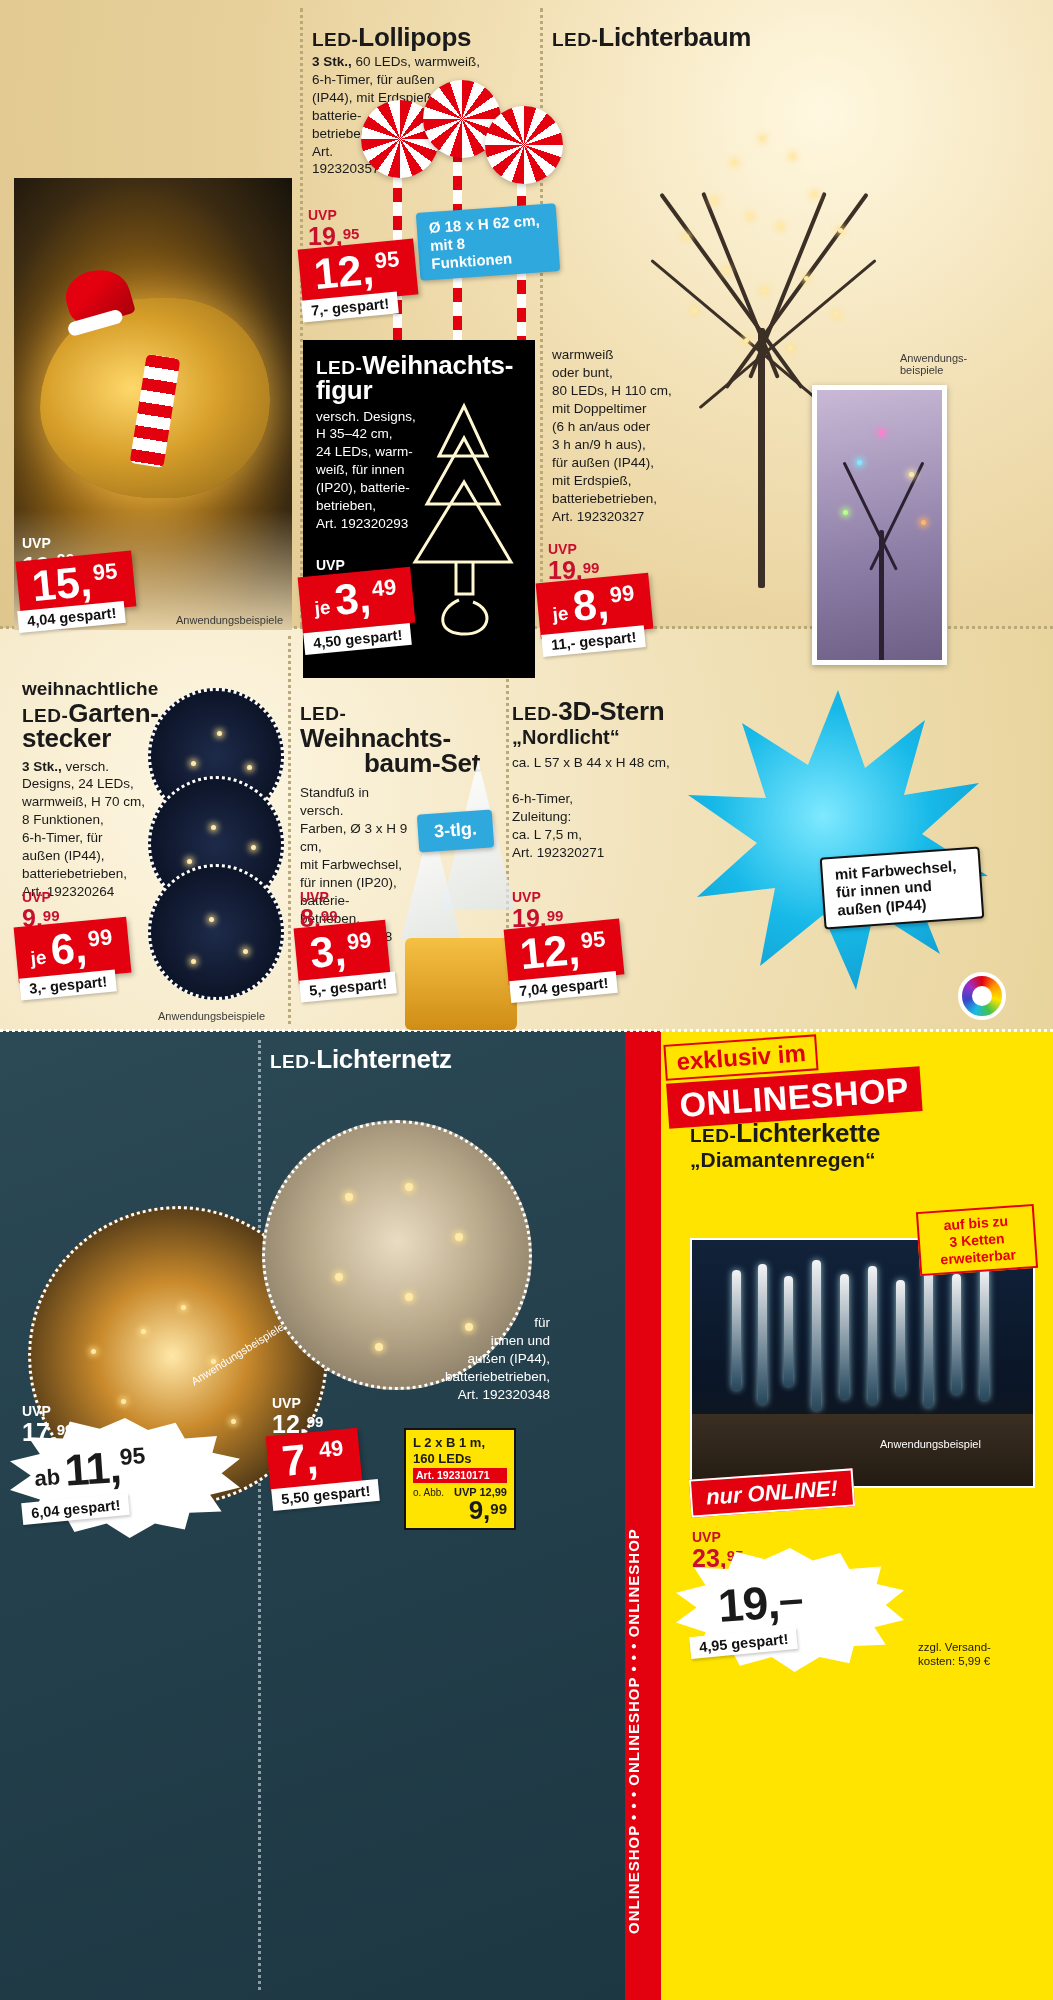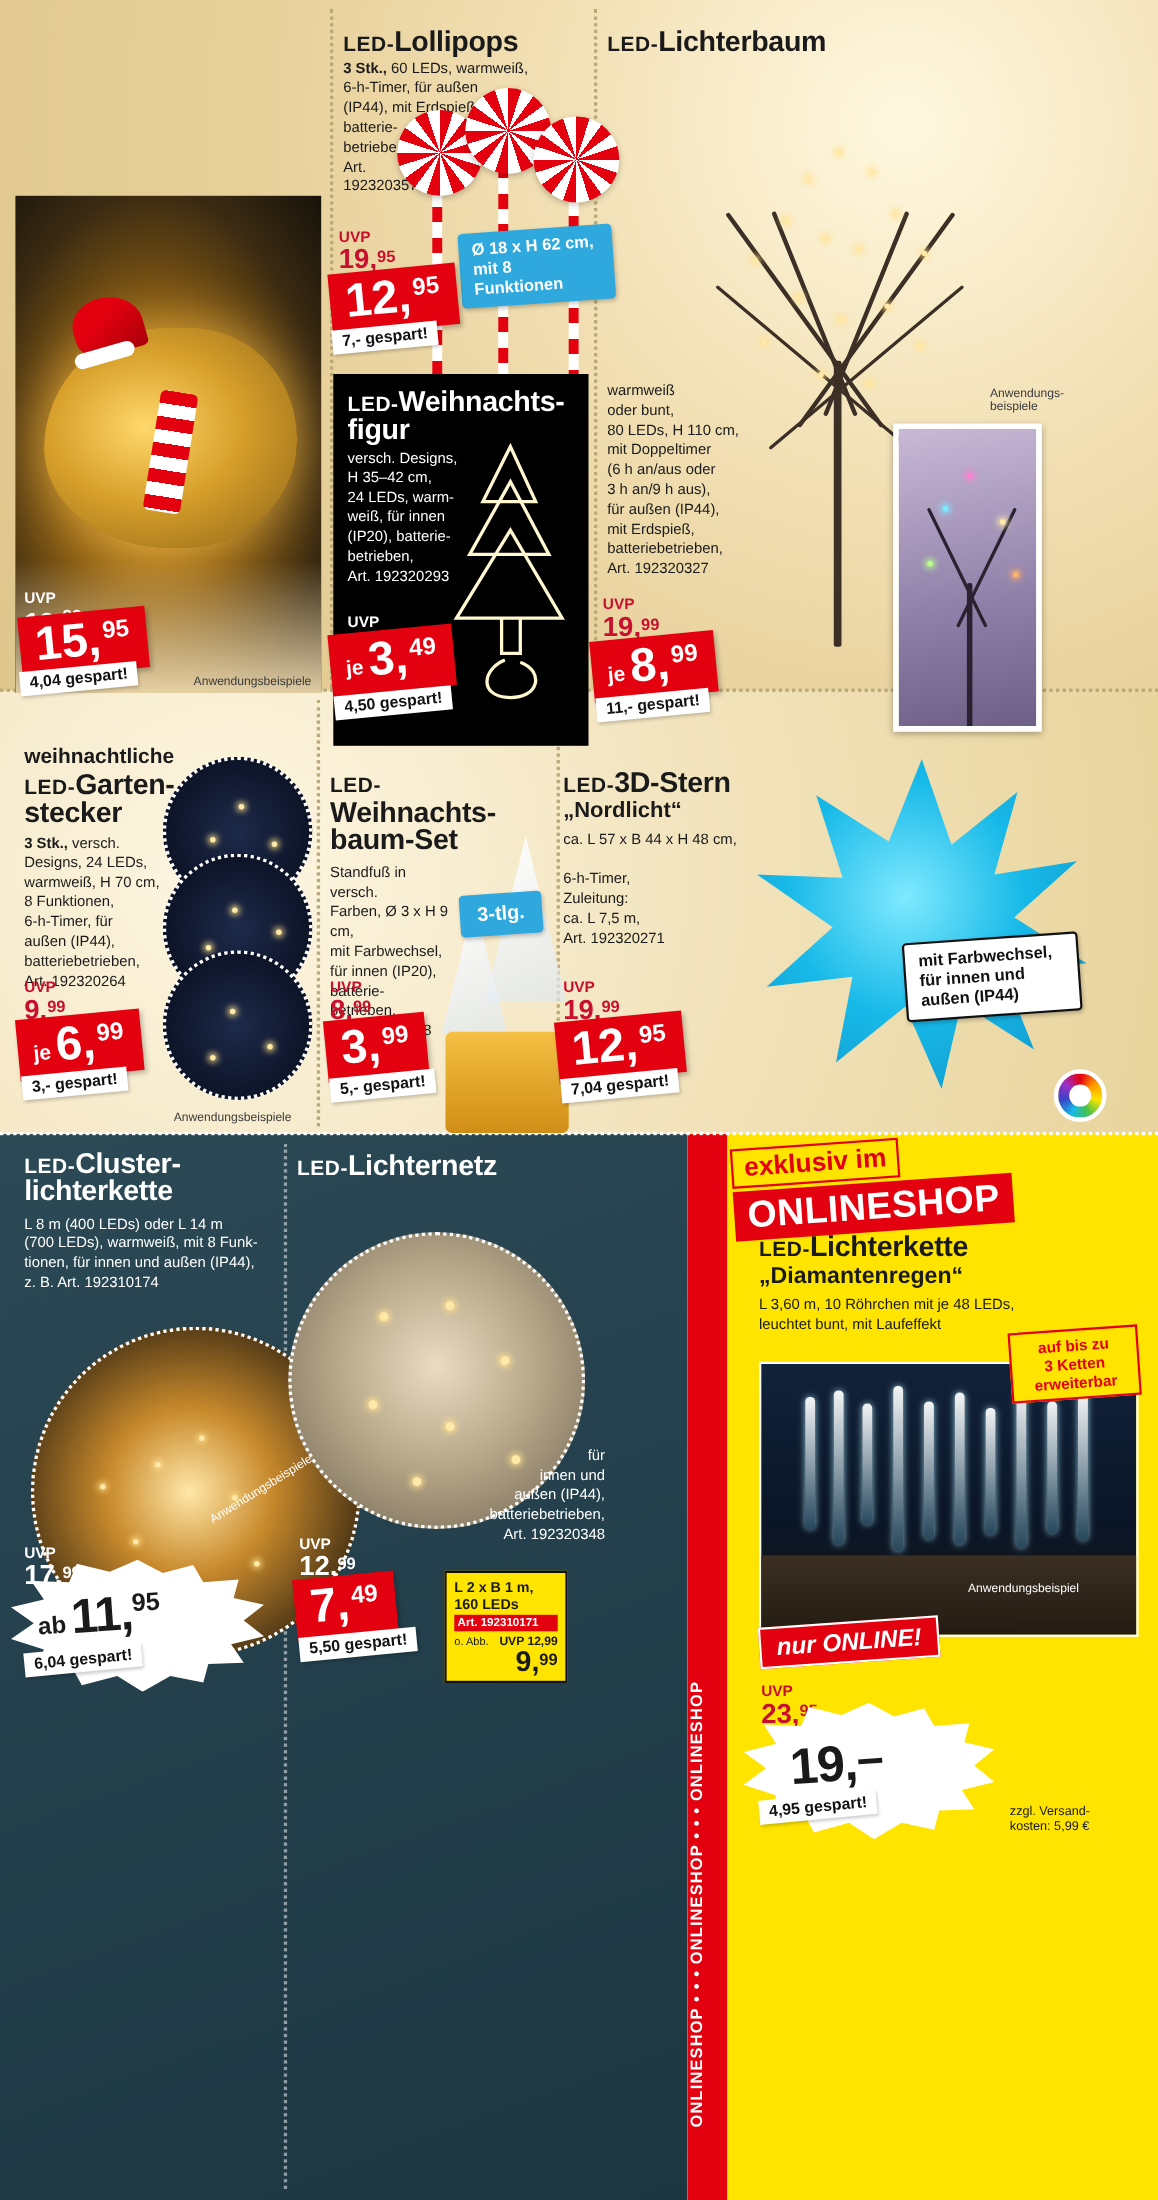--- a/index.html
+++ b/index.html
@@ -484,21 +484,21 @@
     <div class="pv">
         <span class="pre">je</span>
         <span class="comma">6,</span>
         <span class="sup">99</span>
       </div>
   </div>
   <div class="saved" style="left:20px;top:974px;">3,- gespart!</div>
 
   <div style="position:absolute;left:300px;top:698px;width:180px;">
     <h2 class="title"><span class="led">LED-</span><span>Weihnachts-</span></h2>
-    <h2 class="title" style="margin-top:-4px;">baum-Set</h2>
+    <h2 class="title" style="margin-top:-4px;text-align:right;">baum-Set</h2>
     <div class="desc" style="margin-top:8px;white-space:pre-line;width:116px;">Standfuß in versch.
 Farben, Ø 3 x H 9 cm,
 mit Farbwechsel,
 für innen (IP20),
 batterie-
 betrieben,
 Art. 192320328</div>
   </div>
 
   <div class="photo baumset">
@@ -545,28 +545,20 @@
     <div><span class="num">19,</span><span class="cents">99</span></div>
   </div>
   <div class="pricebox" style="left:506px;top:924px;">
     <div class="pv">
         <span class="comma">12,</span>
         <span class="sup">95</span>
       </div>
   </div>
   <div class="saved" style="left:510px;top:976px;">7,04 gespart!</div>
 
-  <div style="position:absolute;left:22px;top:1044px;width:236px;">
-    <h2 class="title white"><span class="led">LED-</span><span>Cluster-</span></h2>
-    <h2 class="title white" style="margin-top:-4px;">lichterkette</h2>
-    <div class="desc white" style="margin-top:8px;white-space:pre-line;width:250px;">L 8 m (400 LEDs) oder L 14 m
-(700 LEDs), warmweiß, mit 8 Funk-
-tionen, für innen und außen (IP44),
-z. B. Art. 192310174</div>
-  </div>
 
   <div class="photo cluster-circ">
     <div class="dot" style="left:110px;top:120px;"></div>
       <div class="dot" style="left:150px;top:96px;"></div>
     <div class="dot" style="left:180px;top:150px;"></div>
       <div class="dot" style="left:90px;top:190px;"></div>
     <div class="dot" style="left:200px;top:210px;"></div>
       <div class="dot" style="left:60px;top:140px;"></div>
   </div>
   <div class="caption w rot" style="position:absolute;left:184px;top:1348px;">Anwendungsbeispiele</div>
@@ -629,22 +621,20 @@
   </div>
 
   <div style="position:absolute;left:666px;top:1036px;transform:rotate(-4deg);">
     <div style="background:#ffe400;color:#e3000f;font-weight:bold;font-size:24px;padding:2px 10px;display:inline-block;border:2px solid #e3000f;">exklusiv im</div>
     <div style="background:#e3000f;color:#fff;font-weight:bold;font-size:34px;padding:3px 12px;letter-spacing:0.5px;margin-top:3px;">ONLINESHOP</div>
   </div>
 
   <div style="position:absolute;left:690px;top:1120px;width:330px;">
     <h2 class="title"><span class="led">LED-</span><span>Lichterkette</span></h2>
     <h2 class="sub">„Diamantenregen“</h2>
-    <div class="desc" style="white-space:pre-line;">L 3,60 m, 10 Röhrchen mit je 48 LEDs,
-leuchtet bunt, mit Laufeffekt</div>
   </div>
 
   <div class="photo diamond-photo">
     <div class="tube" style="left:40px;top:30px;height:120px;"></div>
     <div class="tube" style="left:66px;top:24px;height:140px;"></div>
     <div class="tube" style="left:92px;top:36px;height:110px;"></div>
     <div class="tube" style="left:120px;top:20px;height:150px;"></div>
     <div class="tube" style="left:148px;top:34px;height:125px;"></div>
     <div class="tube" style="left:176px;top:26px;height:138px;"></div>
     <div class="tube" style="left:204px;top:40px;height:115px;"></div>

